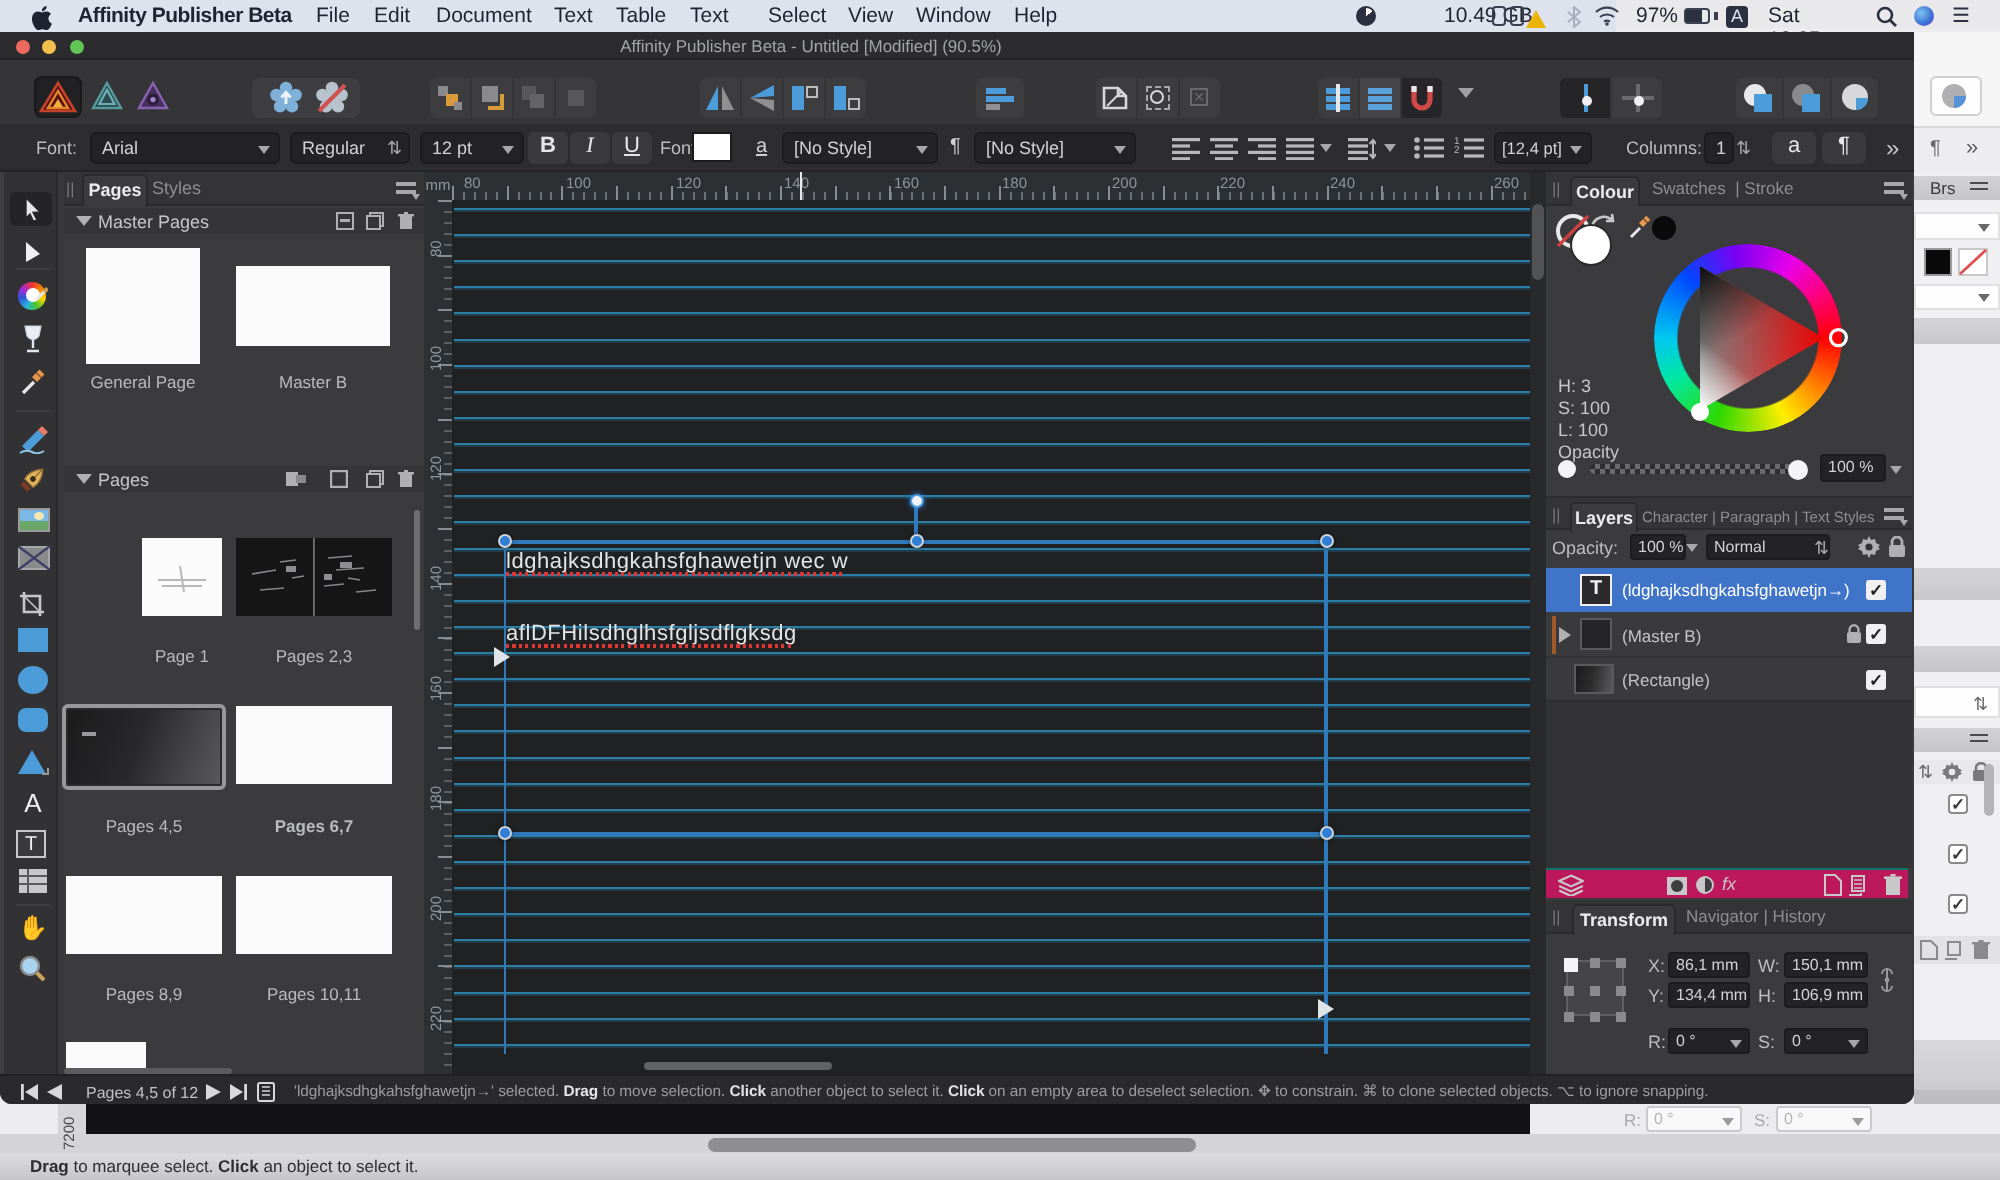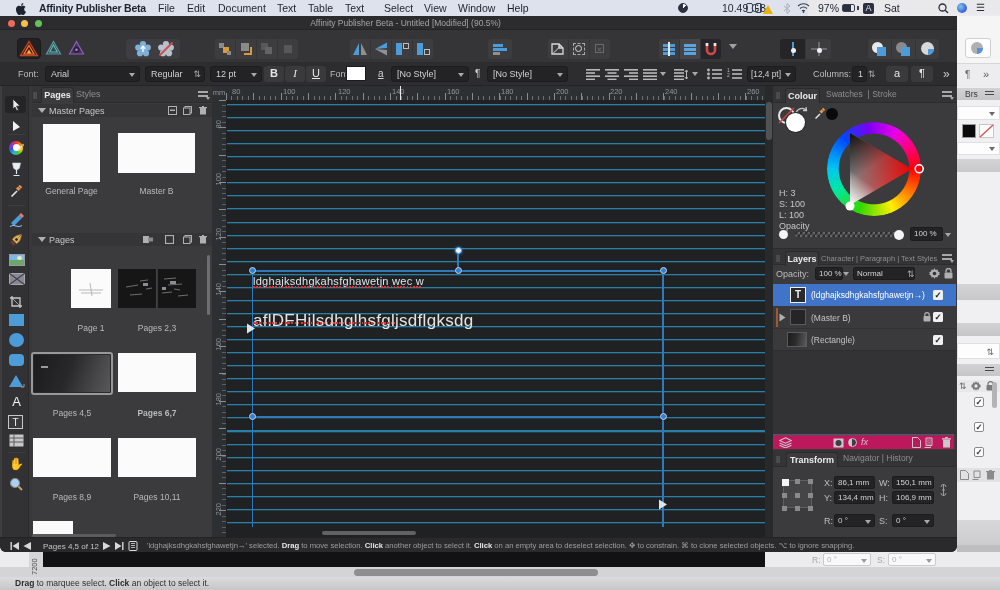--- a/index.html
+++ b/index.html
@@ -519,21 +519,21 @@
       <div class="abs" id="canvas" style="left:226px;top:14px;width:547px;height:437px;background:#1f2123;overflow:hidden;">
         <div class="abs" style="left:1px;top:4px;width:538px;height:425px;background:repeating-linear-gradient(180deg,#2b7fa6 0 1px,rgba(43,127,166,0.30) 1px 2px,transparent 2px 13.06px);"></div>
 
         <div class="abs" style="left:26px;top:170px;width:411px;height:1.5px;background:#3079bb;"></div>
         <div class="abs" style="left:26px;top:316px;width:411px;height:1.5px;background:#3079bb;"></div>
         <div class="abs" style="left:25.7px;top:170px;width:1.6px;height:257px;background:#3079bb;"></div>
         <div class="abs" style="left:436.4px;top:170px;width:1.6px;height:257px;background:#3079bb;"></div>
         <div class="abs" style="left:231.2px;top:153px;width:1.4px;height:17px;background:#3079bb;"></div>
         <div class="abs" style="left:27px;top:175px;color:#e4e4e4;font-size:11px;letter-spacing:0.28px;white-space:pre;">ldghajksdhgkahsfghawetjn wec w</div>
         <div class="abs sqg" style="left:27px;top:185.5px;width:168px;"></div>
-        <div class="abs" style="left:27px;top:211px;color:#e4e4e4;font-size:17px;letter-spacing:0.28px;white-space:pre;">aflDFHilsdhglhsfgljsdflgksdg</div>
+        <div class="abs" style="left:27px;top:211px;color:#e4e4e4;font-size:11px;letter-spacing:0.28px;white-space:pre;">aflDFHilsdhglhsfgljsdflgksdg</div>
         <div class="abs sqg" style="left:27px;top:221.5px;width:144px;"></div>
 
         <div class="hdl" style="left:23px;top:167px;"></div>
         <div class="hdl" style="left:228.5px;top:167px;"></div>
         <div class="hdl" style="left:433.5px;top:167px;"></div>
         <div class="hdl" style="left:23px;top:313px;"></div>
         <div class="hdl" style="left:433.5px;top:313px;"></div>
         <div class="hdl rot" style="left:228.5px;top:146.5px;"></div>
 
         <svg class="abs" style="left:20px;top:222.5px;" width="10" height="11">

